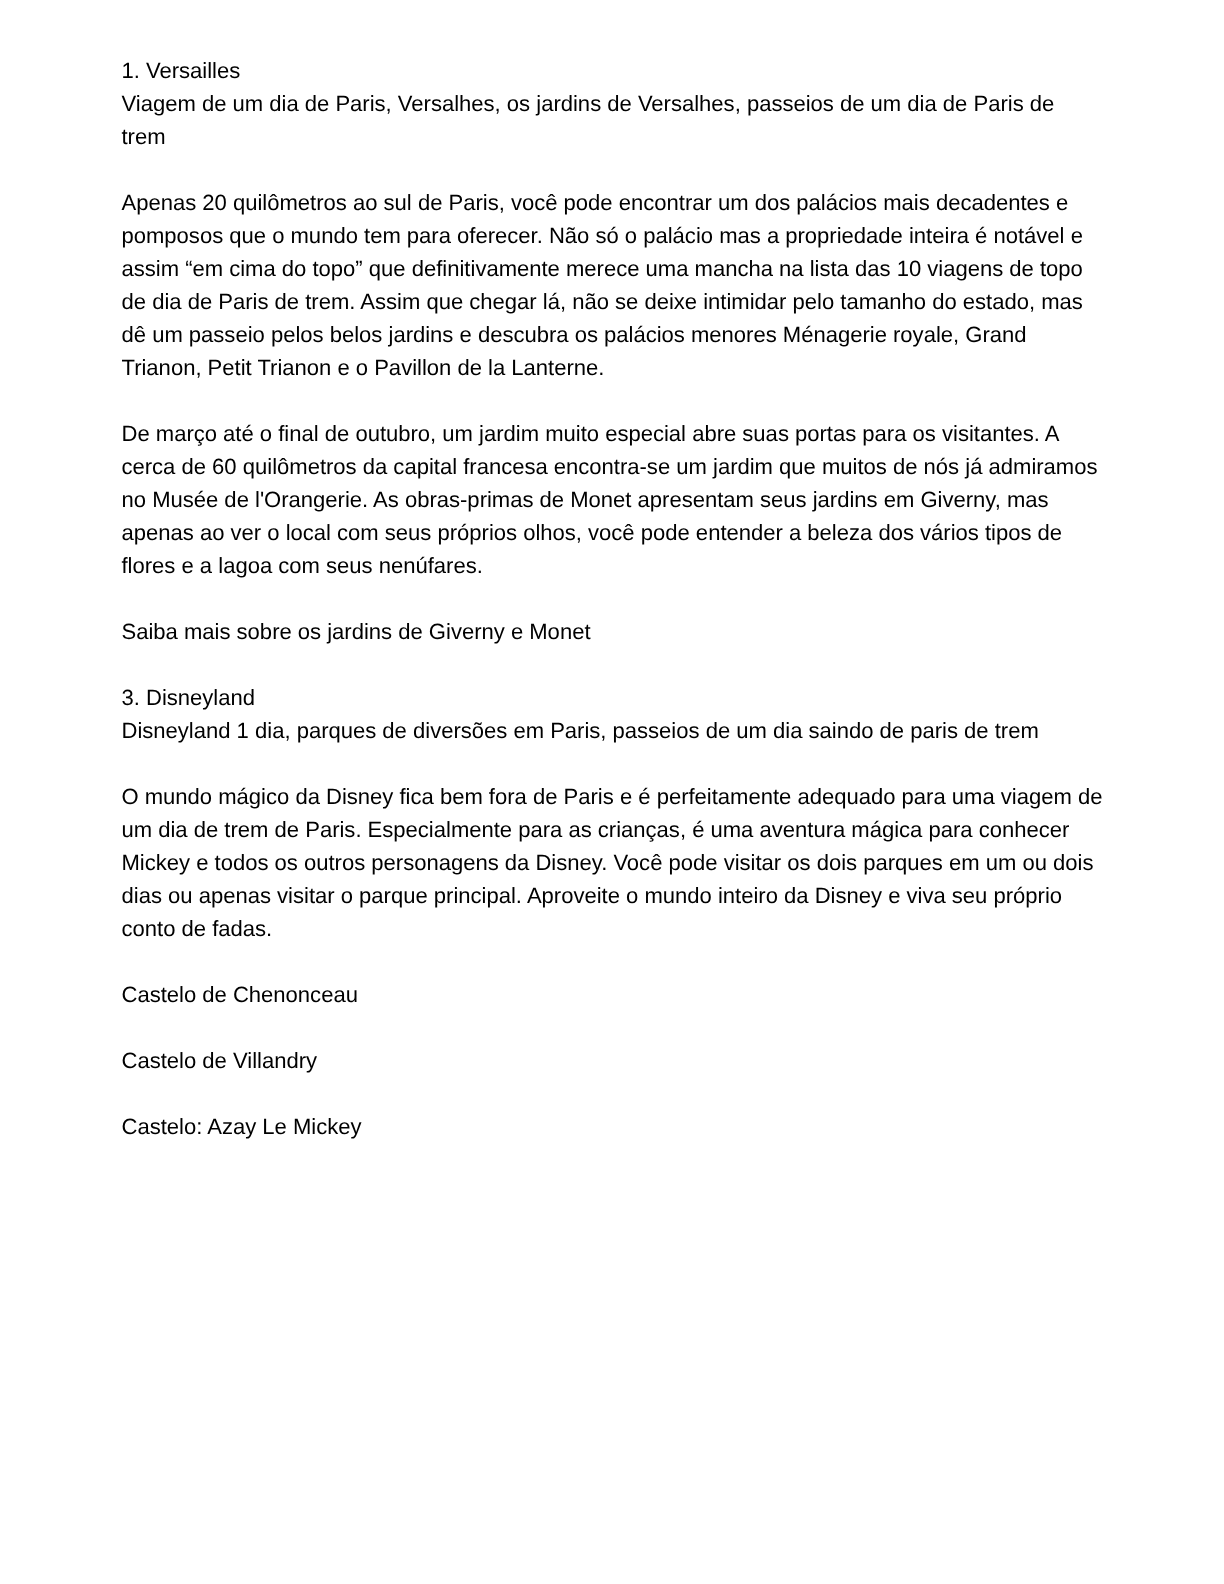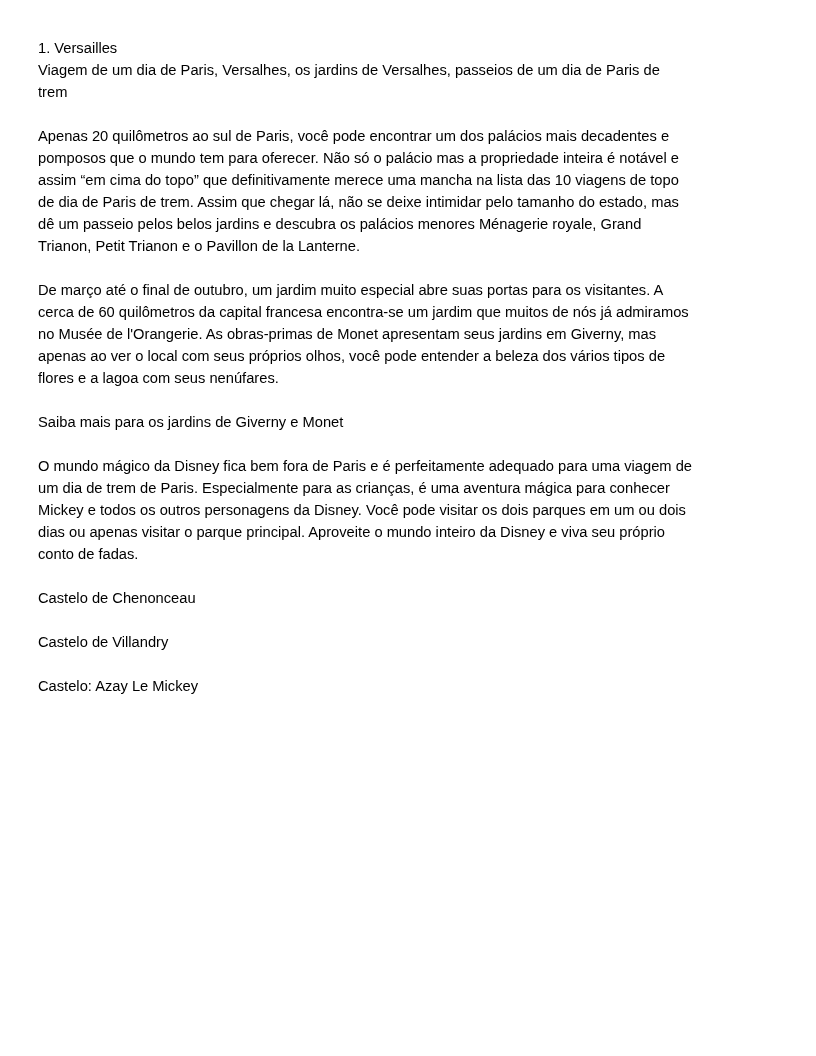--- a/index.html
+++ b/index.html
@@ -5,39 +5,41 @@
   html, body {
     margin: 0;
     padding: 0;
     background: #ffffff;
   }
   .doc-page {
     width: 816px;
     height: 1056px;
     box-sizing: border-box;
     background: #ffffff;
-    padding: 37px 81px 0 38px;
+    padding: 37px 81px 0 81px;
     font-family: "Liberation Sans", sans-serif;
     font-size: 14.7px;
     line-height: 22px;
     color: #000000;
     overflow: hidden;
   }
   .doc-page p {
     margin: 0 0 22px 0;
     white-space: pre-line; 
     max-width: 654px;
   }
 </style>
 </head>
 <body>
 
 <div class="doc-page">
   <p>1. Versailles
 Viagem de um dia de Paris, Versalhes, os jardins de Versalhes, passeios de um dia de Paris de trem</p>
   <p>Apenas 20 quilômetros ao sul de Paris, você pode encontrar um dos palácios mais decadentes e pomposos que o mundo tem para oferecer. Não só o palácio mas a propriedade inteira é notável e assim “em cima do topo” que definitivamente merece uma mancha na lista das 10 viagens de topo de dia de Paris de trem. Assim que chegar lá, não se deixe intimidar pelo tamanho do estado, mas dê um passeio pelos belos jardins e descubra os palácios menores Ménagerie royale, Grand Trianon, Petit Trianon e o Pavillon de la Lanterne.</p>
   <p>De março até o final de outubro, um jardim muito especial abre suas portas para os visitantes. A cerca de 60 quilômetros da capital francesa encontra-se um jardim que muitos de nós já admiramos no Musée de l'Orangerie. As obras-primas de Monet apresentam seus jardins em Giverny, mas apenas ao ver o local com seus próprios olhos, você pode entender a beleza dos vários tipos de flores e a lagoa com seus nenúfares.</p>
-  <p>Saiba mais para os jardins de Giverny e Monet</p>
+  <p>Saiba mais sobre os jardins de Giverny e Monet</p>
+  <p>3. Disneyland
+Disneyland 1 dia, parques de diversões em Paris, passeios de um dia saindo de paris de trem</p>
   <p>O mundo mágico da Disney fica bem fora de Paris e é perfeitamente adequado para uma viagem de um dia de trem de Paris. Especialmente para as crianças, é uma aventura mágica para conhecer Mickey e todos os outros personagens da Disney. Você pode visitar os dois parques em um ou dois dias ou apenas visitar o parque principal. Aproveite o mundo inteiro da Disney e viva seu próprio conto de fadas.</p>
   <p>Castelo de Chenonceau</p>
   <p>Castelo de Villandry</p>
   <p>Castelo: Azay Le Mickey</p>
 </div>
 
 </body></html>

